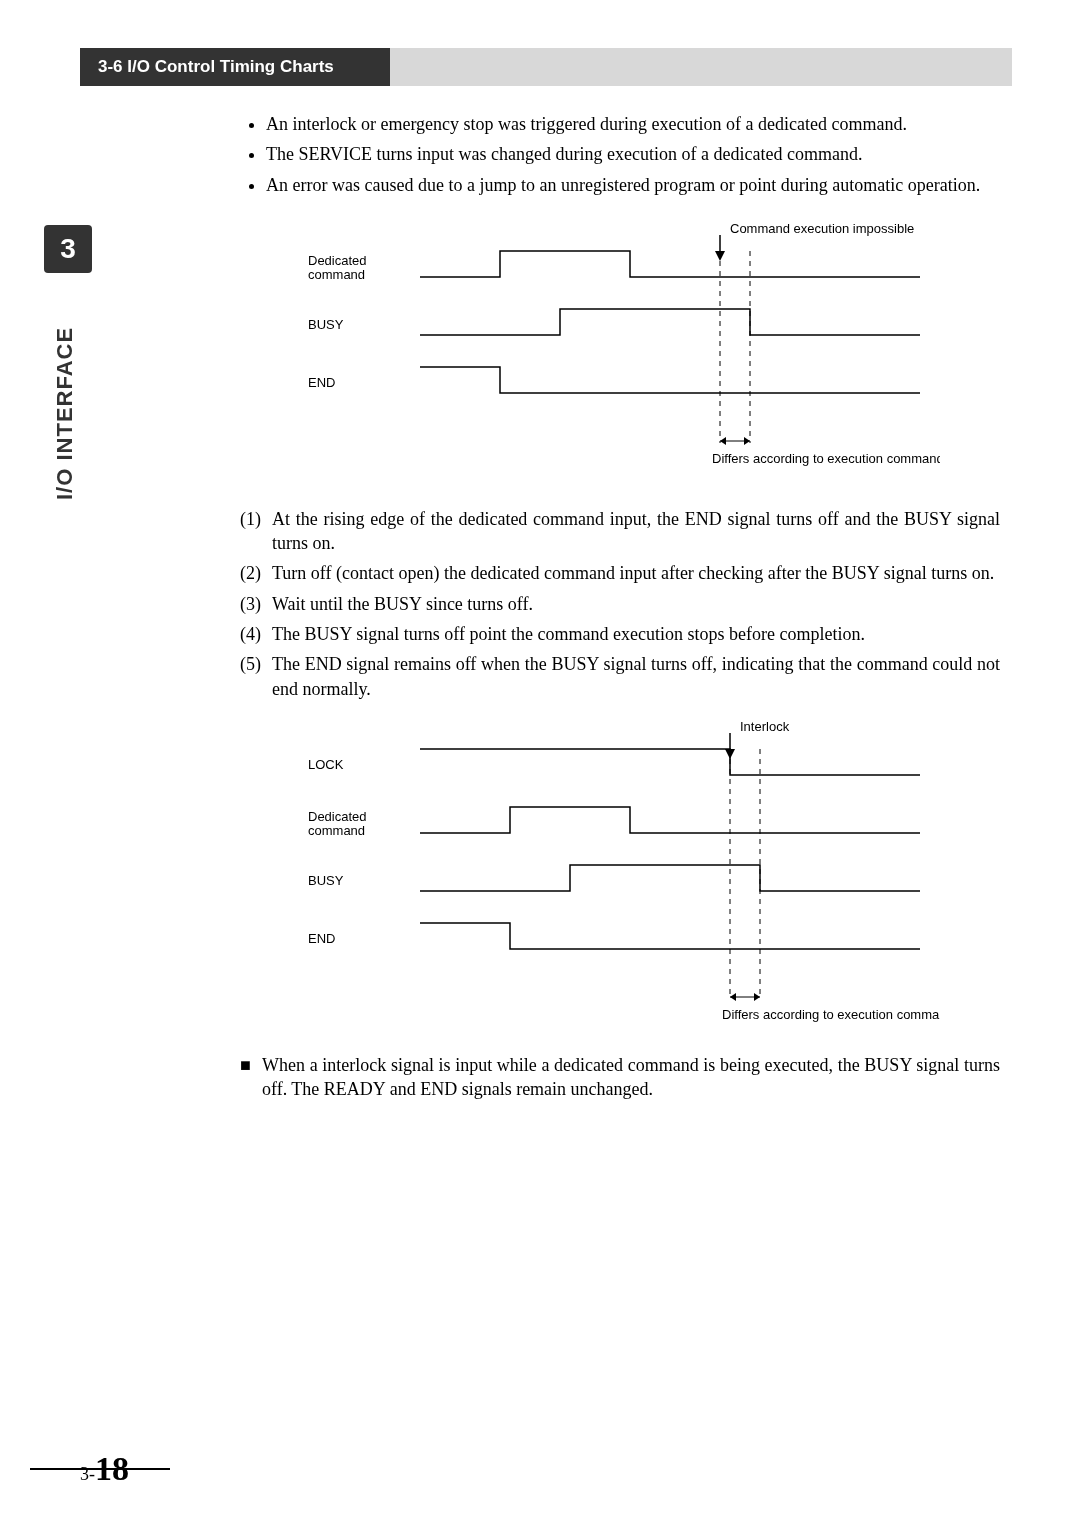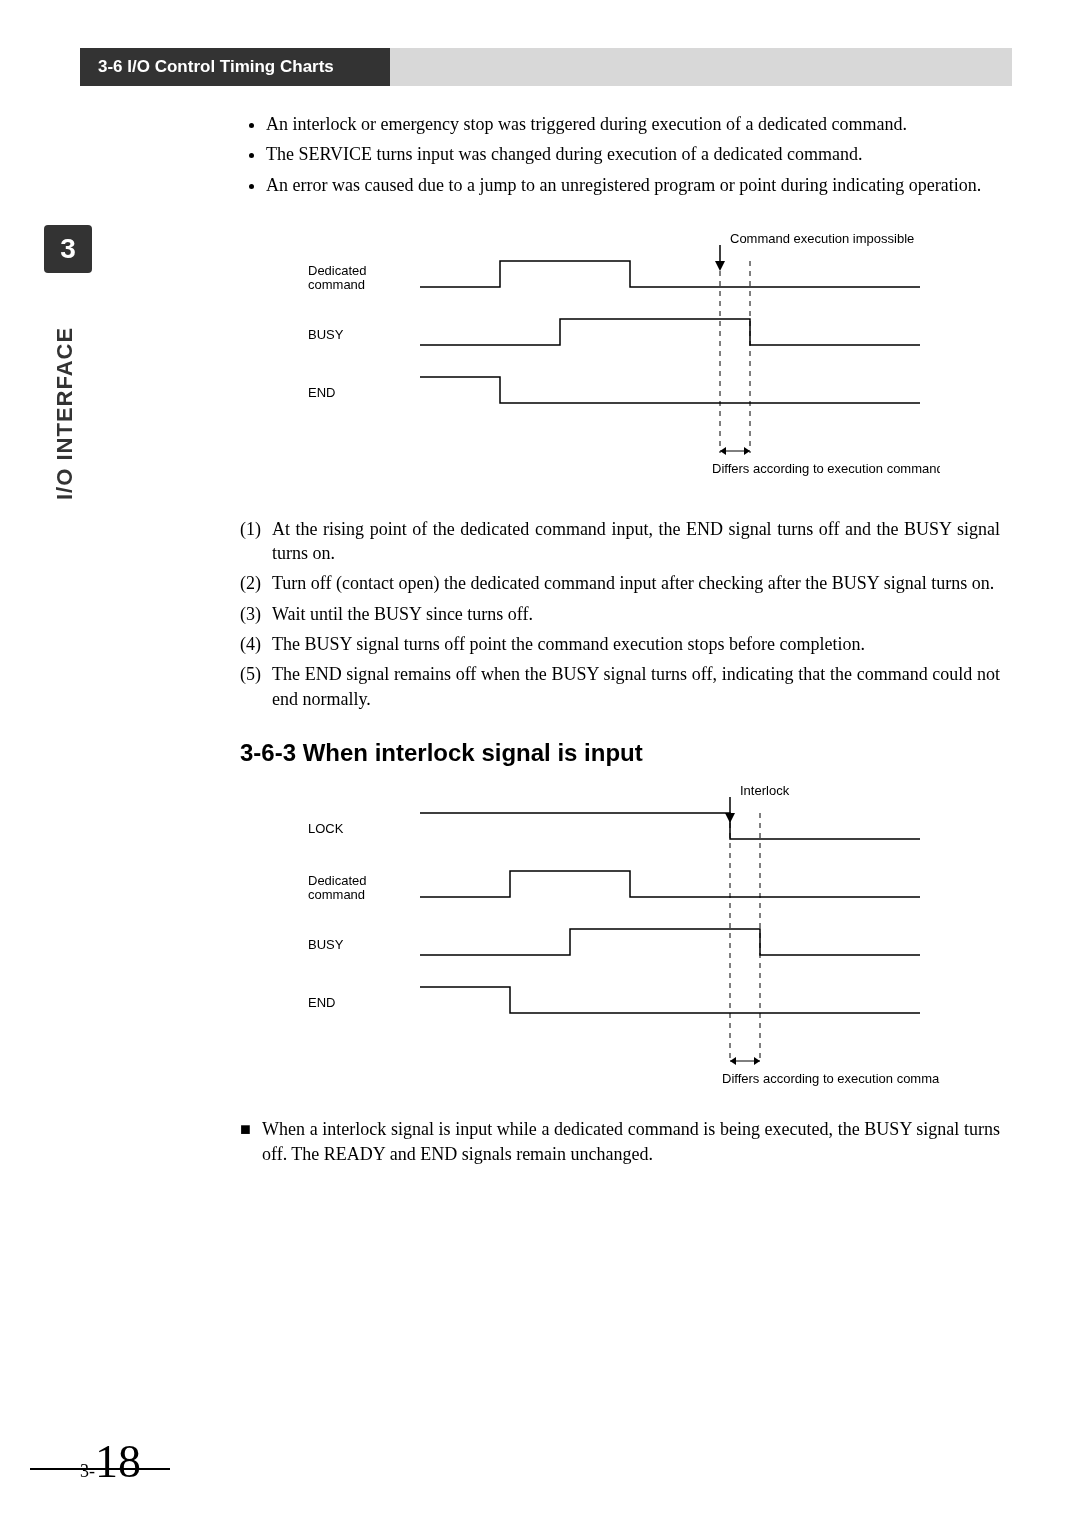--- a/index.html
+++ b/index.html
@@ -3,50 +3,50 @@
 <meta charset="utf-8">
 <style>
   html,body{margin:0;padding:0;background:#fff}
   .page{width:1080px;height:1528px;position:relative;font-family:"Times New Roman",serif;color:#000;box-sizing:border-box}
   .header{position:absolute;left:80px;right:68px;top:48px;height:38px;background:#d8d8d8}
   .header-inner{position:absolute;left:0;top:0;height:38px;width:310px;background:#333;color:#fff;font-family:Arial,Helvetica,sans-serif;font-weight:bold;font-size:17px;display:flex;align-items:center;padding-left:18px;box-sizing:border-box}
   .chapter-tab{position:absolute;left:44px;top:225px;width:48px;height:48px;background:#333;color:#fff;font-family:Arial,Helvetica,sans-serif;font-weight:bold;font-size:28px;display:flex;align-items:center;justify-content:center;border-radius:4px}
   .side-title{position:absolute;left:52px;top:500px;transform:rotate(-90deg);transform-origin:left top;font-family:Arial,Helvetica,sans-serif;font-weight:bold;font-size:22px;letter-spacing:1px;color:#333}
   .content{position:absolute;left:240px;right:80px;top:100px;bottom:80px;font-size:18px;line-height:1.35}
   .h4{font-family:Arial,Helvetica,sans-serif;font-weight:bold;font-size:18px;margin-top:6px}
-  ul.bullets{margin:12px 0 28px 26px;padding:0}
+  ul.bullets{margin:12px 0 18px 26px;padding:0}
   ul.bullets li{margin:6px 0;text-align:justify}
   .num-list{margin:12px 0;padding:0;list-style:none}
   .num-list li{display:flex;margin:6px 0;text-align:justify}
   .num-list li .n{flex:0 0 32px}
   .h2{font-family:Arial,Helvetica,sans-serif;font-weight:bold;font-size:24px;margin:26px 0 8px 0}
   .square-para{display:flex;margin-top:10px;text-align:justify}
   .square-para .sq{flex:0 0 22px;font-size:18px}
   svg{display:block;margin:8px auto}
   svg text{font-family:Arial,Helvetica,sans-serif}
   .pagenum{position:absolute;left:80px;bottom:40px;font-family:"Times New Roman",serif;font-size:18px}
-  .pagenum .big{font-weight:normal;font-size:46px}
+  .pagenum .big{font-weight:bold;font-size:34px}
   .pagenum-rule{position:absolute;left:30px;bottom:58px;width:140px;border-top:2px solid #000}
 </style>
 </head>
 <body>
 
 <div class="page">
   <div class="header">
     <div class="header-inner">3-6 I/O Control Timing Charts</div>
   </div>
   <div class="chapter-tab">3</div>
   <div class="side-title">I/O INTERFACE</div>
 
   <div class="content">
 
     <ul class="bullets" id="bullets">
         <li>An interlock or emergency stop was triggered during execution of a dedicated command.</li>
         <li>The SERVICE turns input was changed during execution of a dedicated command.</li>
-        <li>An error was caused due to a jump to an unregistered program or point during indicating operation.</li>
+        <li>An error was caused due to a jump to an unregistered program or point during automatic operation.</li>
       </ul>
 
     <svg id="timing1" width="640" height="280">
         <text x="430" y="18" font-size="13" fill="#000">Command execution impossible</text>
         <line x1="420" y1="20" x2="420" y2="42" stroke="#000" stroke-width="1.5"></line>
         <polygon points="415,36 425,36 420,46" fill="#000"></polygon>
         <line x1="420" y1="36" x2="420" y2="228" stroke="#000" stroke-dasharray="5,5"></line>
         <line x1="450" y1="36" x2="450" y2="228" stroke="#000" stroke-dasharray="5,5"></line>
         <line x1="420" y1="226" x2="450" y2="226" stroke="#000"></line>
         <polygon points="420,226 426,222 426,230" fill="#000"></polygon>
@@ -57,41 +57,40 @@
         <text x="8" y="114" font-size="13">BUSY</text>
         <path d="M120 120 L260 120 L260 94 L450 94 L450 120 L620 120 " stroke="#000" fill="none" stroke-width="1.5"></path>
         <text x="8" y="172" font-size="13">END</text>
         <path d="M120 152 L200 152 L200 178 L620 178 " stroke="#000" fill="none" stroke-width="1.5"></path>
         <text x="412" y="248" font-size="13">Differs according to execution command</text>
       </svg>
 
     <ol class="num-list" id="steps">
         <li>
           <span class="n">(1)</span>
-          <span style="flex:1">At the rising point of the dedicated command input, the END signal turns off and the BUSY signal turns on.</span>
+          <span style="flex:1">At the rising edge of the dedicated command input, the END signal turns off and the BUSY signal turns on.</span>
         </li>
         <li>
           <span class="n">(2)</span>
           <span style="flex:1">Turn off (contact open) the dedicated command input after checking after the BUSY signal turns on.</span>
         </li>
         <li>
           <span class="n">(3)</span>
           <span style="flex:1">Wait until the BUSY since turns off.</span>
         </li>
         <li>
           <span class="n">(4)</span>
           <span style="flex:1">The BUSY signal turns off point the command execution stops before completion.</span>
         </li>
         <li>
           <span class="n">(5)</span>
           <span style="flex:1">The END signal remains off when the BUSY signal turns off, indicating that the command could not end normally.</span>
         </li>
       </ol>
 
-    <div class="h2">3-6-3  When interlock signal is input</div>
 
     <svg id="timing2" width="640" height="330">
         <text x="440" y="18" font-size="13" fill="#000">Interlock</text>
         <line x1="430" y1="20" x2="430" y2="42" stroke="#000" stroke-width="1.5"></line>
         <polygon points="425,36 435,36 430,46" fill="#000"></polygon>
         <line x1="430" y1="36" x2="430" y2="286" stroke="#000" stroke-dasharray="5,5"></line>
         <line x1="460" y1="36" x2="460" y2="286" stroke="#000" stroke-dasharray="5,5"></line>
         <line x1="430" y1="284" x2="460" y2="284" stroke="#000"></line>
         <polygon points="430,284 436,280 436,288" fill="#000"></polygon>
         <polygon points="460,284 454,280 454,288" fill="#000"></polygon>

